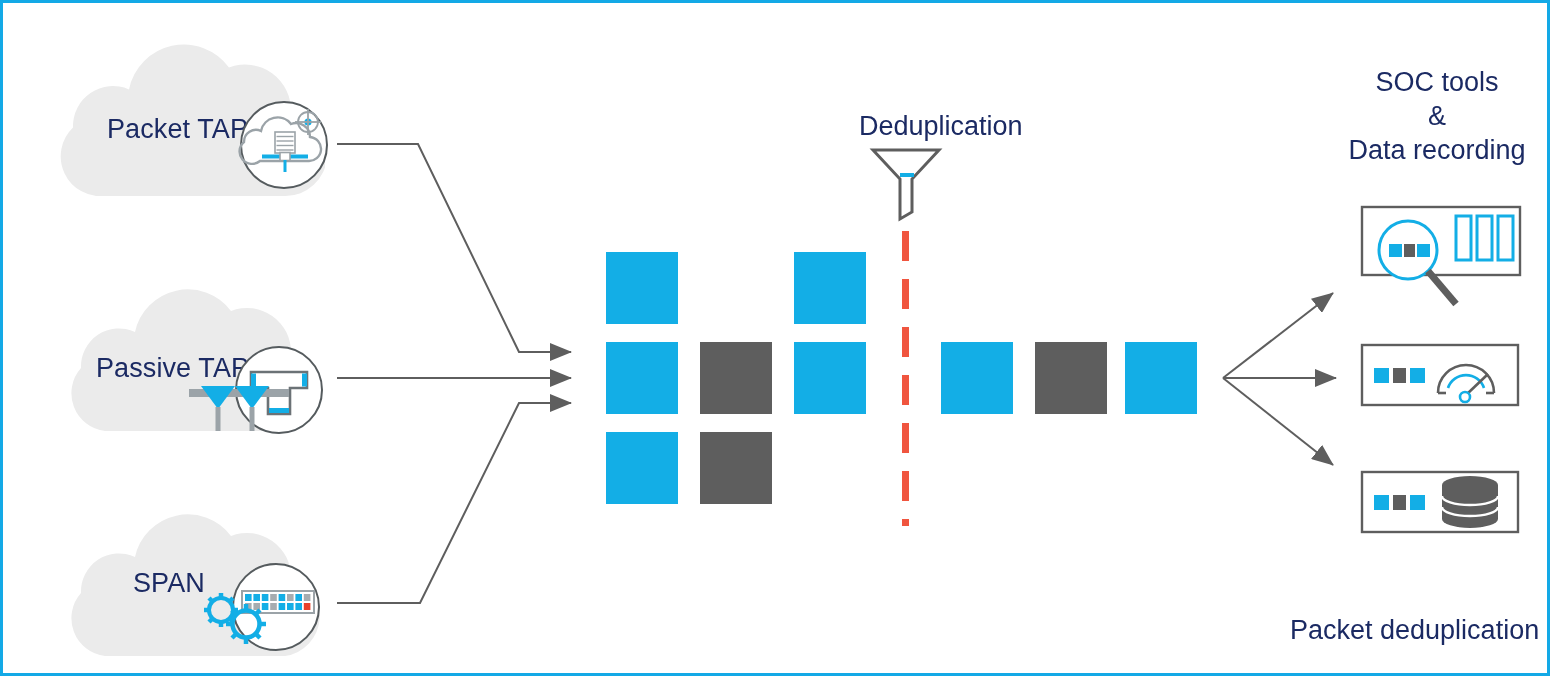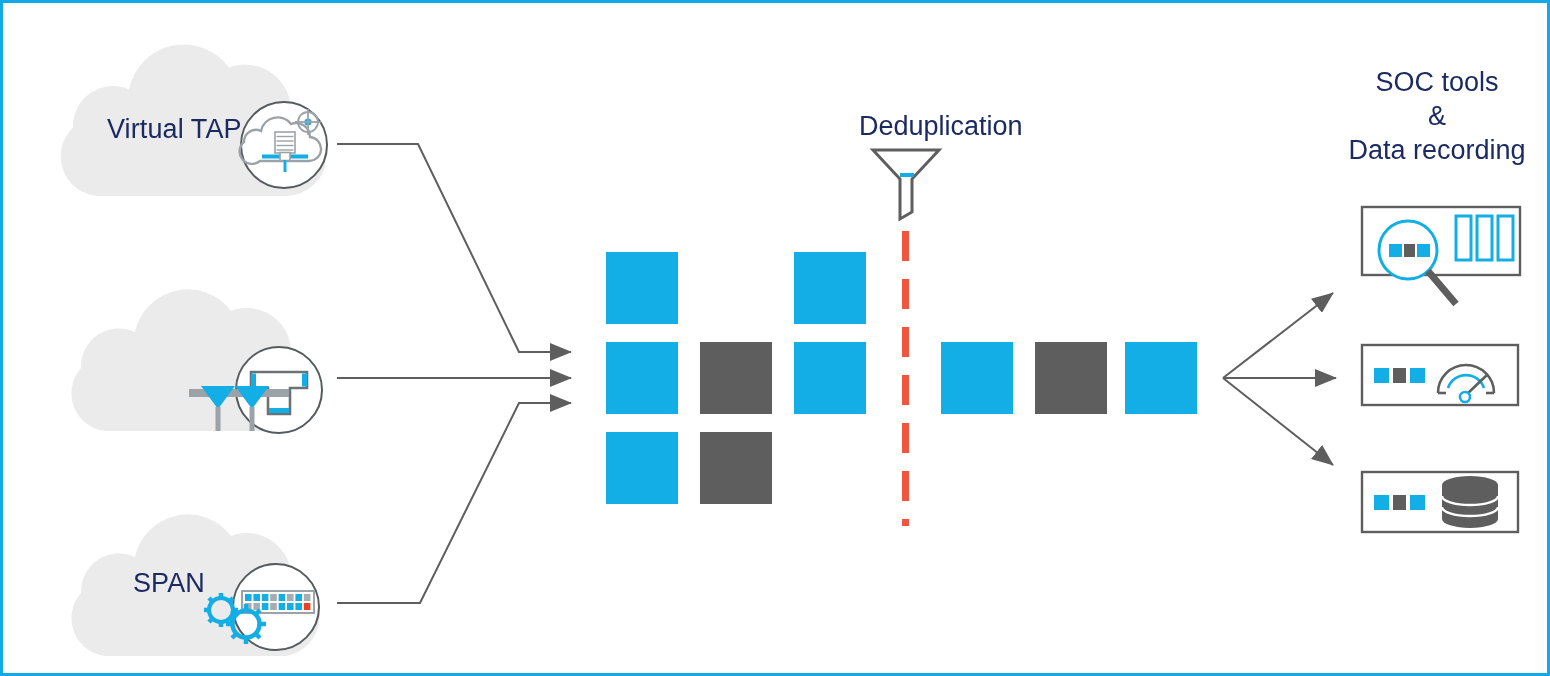--- a/index.html
+++ b/index.html
@@ -97,21 +97,22 @@
     <svg width="290" height="142" viewBox="0 0 290 142">
       <path fill="#EBEBEB" d="M70,142 H250 a40,40 0 0 0 6,-78 a44,44 0 0 0 -60,-42 a54,54 0 0 0 -96,21 a38,38 0 0 0 -54,36 a38,38 0 0 0 24,63 Z"></path>
     </svg>
   </div>
   <div class="cloud" style="left:32px;top:511px;">
     <svg width="290" height="142" viewBox="0 0 290 142">
       <path fill="#EBEBEB" d="M70,142 H250 a40,40 0 0 0 6,-78 a44,44 0 0 0 -60,-42 a54,54 0 0 0 -96,21 a38,38 0 0 0 -54,36 a38,38 0 0 0 24,63 Z"></path>
     </svg>
   </div>
 
-  <div class="src-label" style="left:104px;top:111px;">Virtual TAP</div>
+  <div class="src-label" style="left:104px;top:111px;">Packet TAP</div>
+  <div class="src-label" style="left:93px;top:350px;">Passive TAP</div>
   <div class="src-label" style="left:130px;top:565px;">SPAN</div>
 
   <div class="abs" style="left:235px;top:96px;">
     <svg width="92" height="92" viewBox="0 0 92 92">
       <circle cx="46" cy="46" r="43" fill="#ffffff" stroke="#555B5E" stroke-width="2"></circle>
 
       <path fill="none" stroke="#9BA3A8" stroke-width="2.4" d="M22,62 h48 a12,12 0 0 0 2,-24 a14,14 0 0 0 -19,-13 a17,17 0 0 0 -30,7 a12,12 0 0 0 -17,11 a12,12 0 0 0 16,19 Z"></path>
 
       <rect x="37" y="33" width="20" height="21" fill="none" stroke="#9BA3A8" stroke-width="1.6"></rect>
       <line x1="38.5" y1="37.5" x2="55.5" y2="37.5" stroke="#9BA3A8" stroke-width="1.4"></line>
@@ -304,14 +305,15 @@
         <rect x="82" y="15" width="56" height="34"></rect>
         <ellipse cx="110" cy="49" rx="28" ry="9"></ellipse>
       </g>
       <g fill="none" stroke="#ffffff" stroke-width="2.4">
         <path d="M82,26 A28,9 0 0 0 138,26"></path>
         <path d="M82,37 A28,9 0 0 0 138,37"></path>
       </g>
     </svg>
   </div>
 
+  <div class="bottom-label">Packet deduplication</div>
 
 </div>
 
 </body></html>

